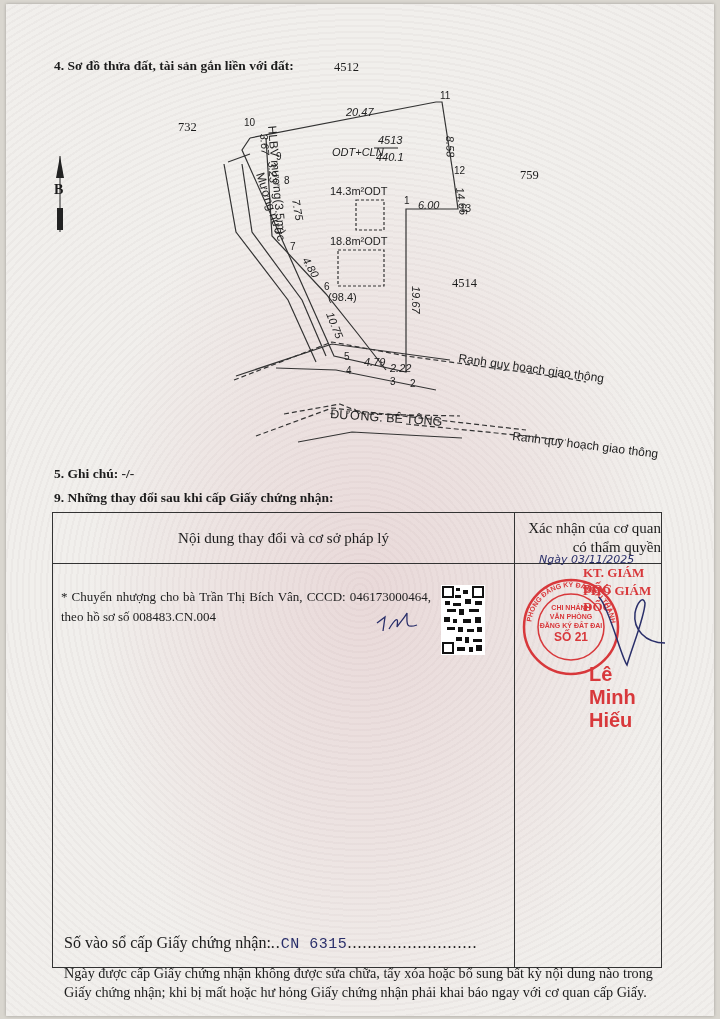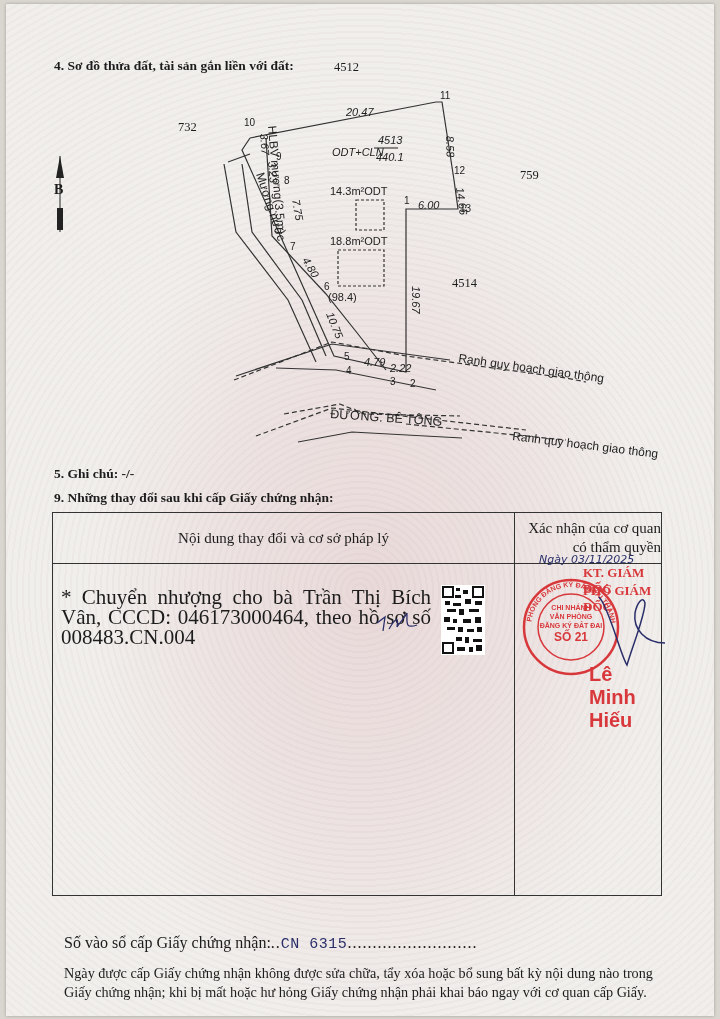--- a/index.html
+++ b/index.html
@@ -15,28 +15,28 @@
       radial-gradient(ellipse at 52% 58%, rgba(205,140,150,0.22) 0, rgba(205,140,150,0.12) 30%, rgba(235,225,225,0.0) 55%),
       repeating-radial-gradient(circle at 50% 58%, rgba(190,180,180,0.10) 0 2px, rgba(255,255,255,0) 2px 6px),
       #f1efec;
     box-shadow: 0 0 3px rgba(0,0,0,0.25);
   }
   .abs { position:absolute; }
   .h-section { font-weight:bold; font-size:13.5px; }
   .parcel-num { font-size:12.5px; }
   svg text { font-family:"Liberation Sans", sans-serif; }
   .tbl {
-    position:absolute; left:46px; top:508px; width:610px; height:384px;
+    position:absolute; left:46px; top:508px; width:610px; height:456px;
     border:1.4px solid #333; box-sizing:border-box;
   }
   .tbl .vline { position:absolute; left:461px; top:0; bottom:0; border-left:1.4px solid #333; }
   .tbl .hline { position:absolute; left:0; right:0; top:50px; border-top:1.4px solid #333; }
   .th-left { position:absolute; left:0; width:461px; top:0; height:50px; display:flex; align-items:center; justify-content:center; font-size:15px; }
   .th-right { position:absolute; left:462px; right:0; top:6px; text-align:right; font-size:15px; line-height:19px; }
-  .content-text { position:absolute; left:8px; top:74px; width:370px; font-size:21px; line-height:20px; text-align:justify; }
+  .content-text { position:absolute; left:8px; top:74px; width:370px; font-size:13px; line-height:20px; text-align:justify; }
   .qr { position:absolute; left:388px; top:72px; width:44px; height:70px; }
   .stamp-red { color:#d8383b; }
   .footer-reg { position:absolute; left:58px; top:930px; font-size:16px; }
   .footer-reg .hand { font-family:Liberation Mono, monospace; font-size:15px; color:#2a2f6a; letter-spacing:0.5px; }
   .footer-note { position:absolute; left:58px; top:960px; width:620px; font-size:14.2px; line-height:19px; }
 </style>
 </head>
 <body>
 
 <div class="page">

